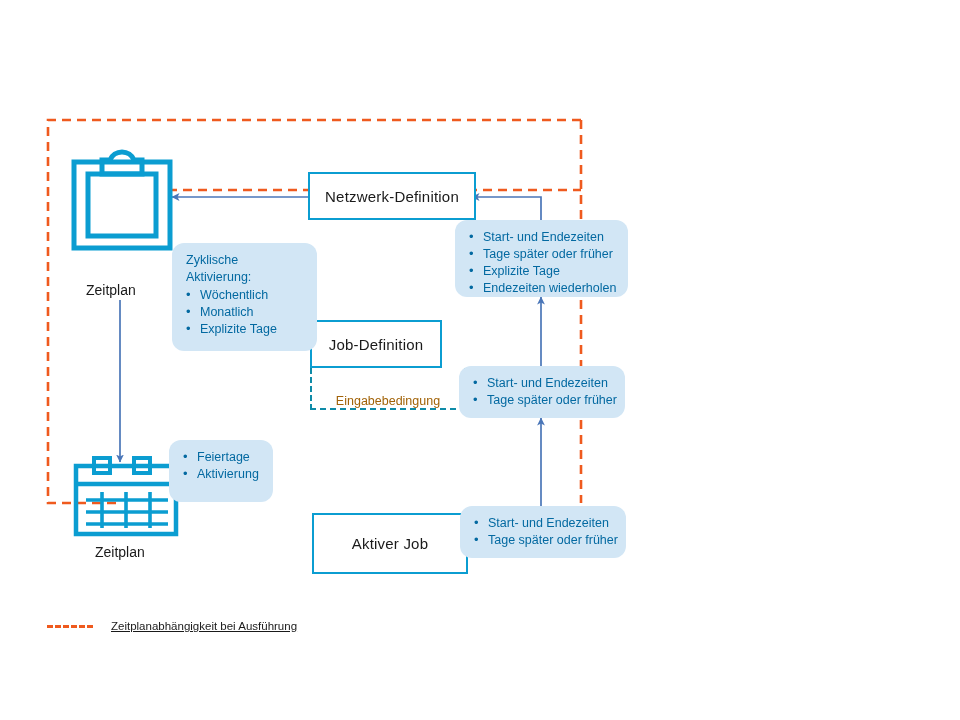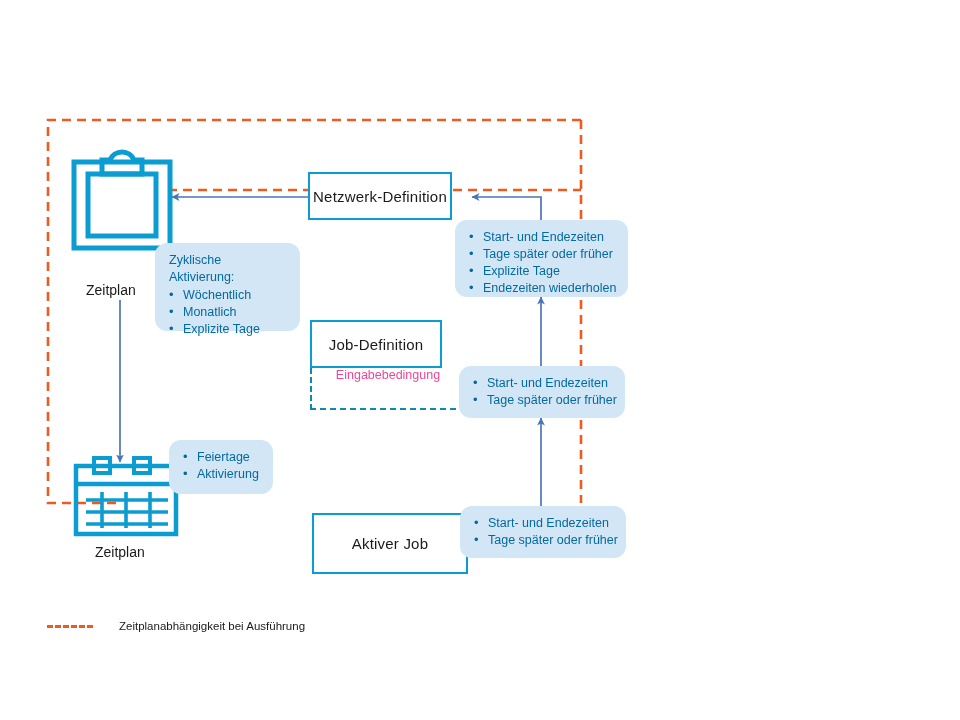--- a/index.html
+++ b/index.html
@@ -44,24 +44,24 @@
     letter-spacing: .2px;
   }
 
   
   .dashbox {
     box-sizing: border-box;
     border: 2px dashed #0e8ba8;
     border-top: none;
     background: #ffffff;
     display: flex;
-    align-items: flex-start;
+    align-items: flex-end;
     justify-content: center;
     font-size: 12.5px;
-    color: #ec4899;
+    color: #a16207;
   }
 
   
   .callout {
     box-sizing: border-box;
     background: #d2e6f5;
     border-radius: 12px;
     padding: 9px 12px 9px 10px;
     font-size: 12.5px;
     line-height: 17px;
@@ -93,21 +93,22 @@
     font-size: 14px;
     color: #1a1a1a;
     white-space: nowrap;
   }
 
   
   .legend-row {
     position: absolute;
     display: flex;
     align-items: center;
-    gap: 26px;
+    gap: 18px;
+    text-decoration: underline;
   }
   .legend-swatch {
     width: 46px;
     height: 0;
     border-top: 3px dashed #ef5a1e;
   }
   .legend-text {
     font-size: 11.5px;
     color: #1a1a1a;
     white-space: nowrap;
@@ -172,36 +173,36 @@
       <rect x="22" y="2" width="16" height="15" stroke-width="4"></rect>
       <rect x="62" y="2" width="16" height="15" stroke-width="4"></rect>
 
       <path d="M30,36 L30,72 M54,36 L54,72 M78,36 L78,72" stroke-width="3.6"></path>
 
       <path d="M14,44 L96,44 M14,56 L96,56 M14,68 L96,68" stroke-width="3.6"></path>
     </svg>
   </div>
   <div class="caption" style="left:95px; top:544px;">Zeitplan</div>
 
-  <div class="node procbox" style="left:308px; top:172px; width:144px; height:48px;">
+  <div class="node procbox" style="left:308px; top:172px; width:168px; height:48px;">
     <span>Netzwerk-Definition</span>
   </div>
 
   <div class="node procbox" style="left:310px; top:320px; width:132px; height:48px;">
     <span>Job-Definition</span>
   </div>
   <div class="node dashbox" style="left:310px; top:368px; width:156px; height:42px;">
     <span>Eingabebedingung</span>
   </div>
 
   <div class="node procbox" style="left:312px; top:470px; width:156px; height:61px;margin-top:43px;">
     <span>Aktiver Job</span>
   </div>
 
-  <div class="node callout" style="left:155px; top:243px; width:145px; height:88px;">
+  <div class="node callout" style="left:172px; top:243px; width:145px; height:108px;">
     <div class="lead">Zyklische Aktivierung:</div>
     <ul>
       <li>Wöchentlich</li>
       <li>Monatlich</li>
       <li>Explizite Tage</li>
     </ul>
   </div>
 
   <div class="node callout" style="left:455px; top:220px; width:173px; height:77px;">
     <ul>
@@ -219,21 +220,21 @@
     </ul>
   </div>
 
   <div class="node callout" style="left:460px; top:506px; width:166px; height:52px;">
     <ul>
       <li>Start- und Endezeiten</li>
       <li>Tage  später oder früher</li>
     </ul>
   </div>
 
-  <div class="node callout" style="left:169px; top:440px; width:104px; height:54px;">
+  <div class="node callout" style="left:169px; top:440px; width:104px; height:62px;">
     <ul>
       <li>Feiertage</li>
       <li>Aktivierung</li>
     </ul>
   </div>
 
   <div class="legend-row" style="left:47px; top:620px;">
     <span class="legend-swatch"></span>
     <span class="legend-text">Zeitplanabhängigkeit bei Ausführung</span>
   </div>

